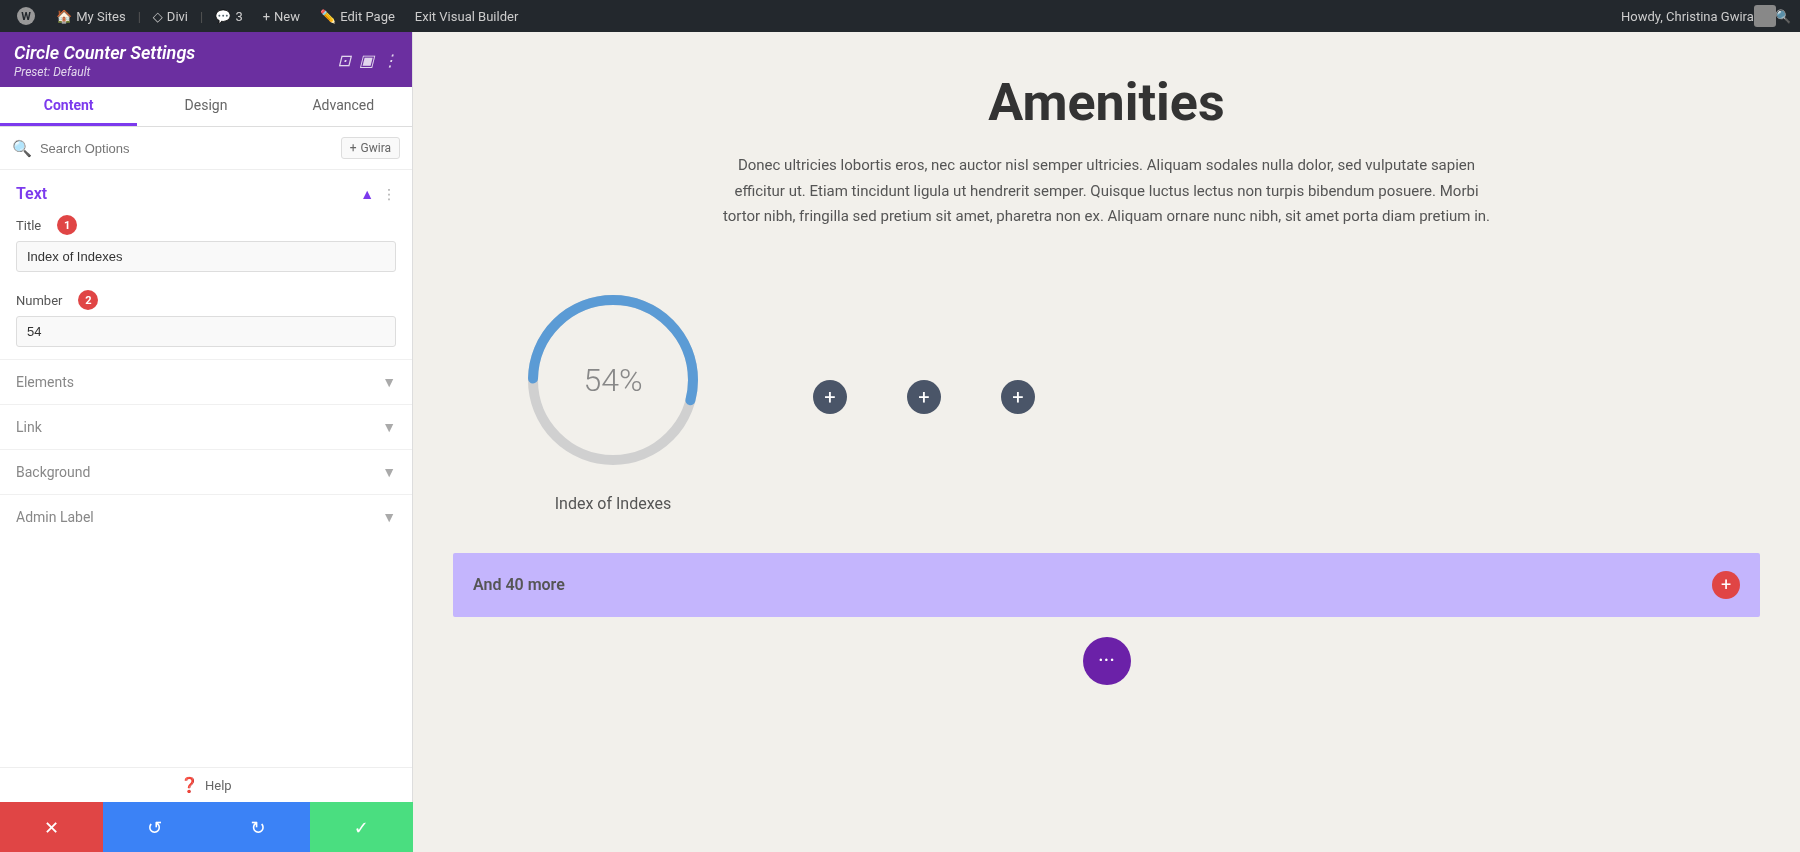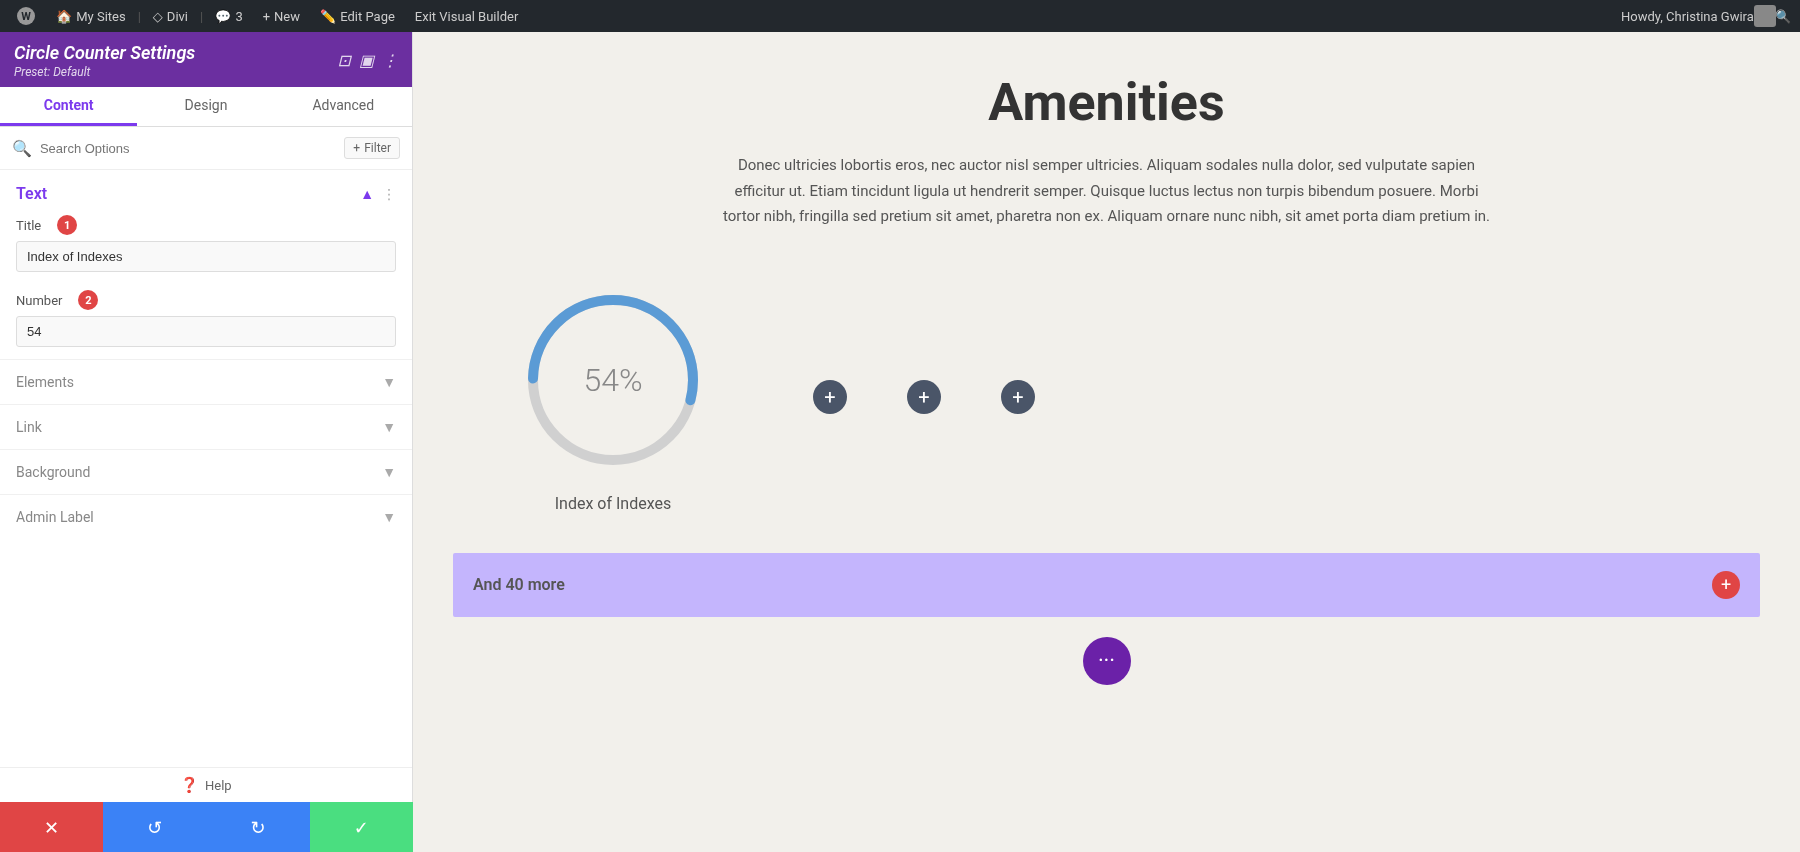--- a/index.html
+++ b/index.html
@@ -229,21 +229,21 @@
       <div class="sidebar-tab active">Content</div>
       <div class="sidebar-tab">Design</div>
       <div class="sidebar-tab">Advanced</div>
     </div>
 
     <div class="sidebar-search">
       <span style="color:#aaa;">🔍</span>
       <input type="text" class="field-input" style="border: none; padding: 0px; background: transparent;" placeholder="Search Options">
       <div class="filter-btn">
         <span>+</span>
-        <span>Filter</span>
+        <span>Gwira</span>
       </div>
     </div>
 
     <div class="sidebar-body">
 
       <div class="section-header">
         <div class="section-title">Text</div>
         <div class="section-controls">
           <span class="section-chevron">▲</span>
           <span class="section-dots">⋮</span>

